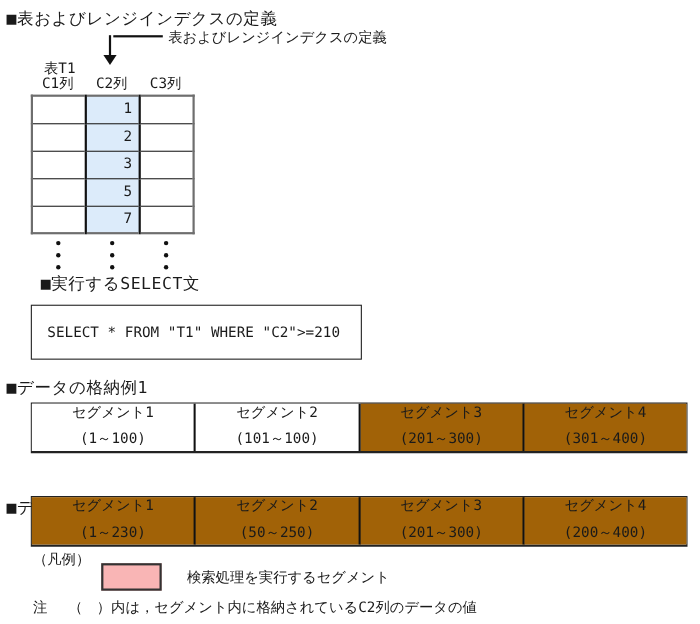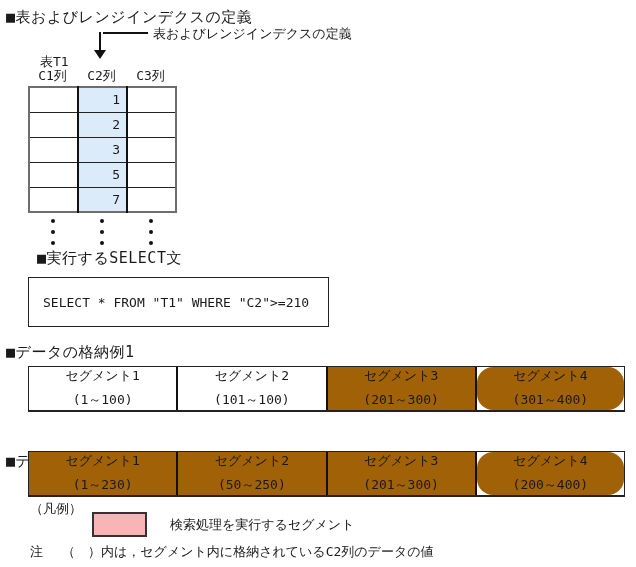--- a/index.html
+++ b/index.html
@@ -43,21 +43,21 @@
   .sql { padding-left: 14px; font-family: "DejaVu Sans Mono", monospace;
          font-size: 13px; white-space: nowrap; }
 
   
   .segrow { left: 28px; width: 597px; height: 46px; display: flex;
             border: 1px solid #222; border-bottom-width: 2px; }
   .segrow.r1 { top: 366px; } .segrow.r2 { top: 451px; }
   .seg { flex: 1; display: flex; flex-direction: column; justify-content: space-between;
          align-items: center; background: #fff; border-right: 2px solid #111;
          line-height: 1.45; }
-  .seg:last-child { border-right: none; border-radius: 16px; }
+  .seg:last-child { border-right: none; }
   .seg.hl { background: #a16207; }
 
   
   .legend-label { left: 30px; top: 500px; }
   .legend-swatch { left: 92px; top: 512px; width: 55px; height: 25px;
                    background: #f9b5b5; border: 2px solid #333; }
   .legend-text { left: 170px; top: 516px; white-space: nowrap; }
   .note-label { left: 30px; top: 543px; }
   .note-text { left: 62px; top: 543px; white-space: nowrap; }
 </style>

